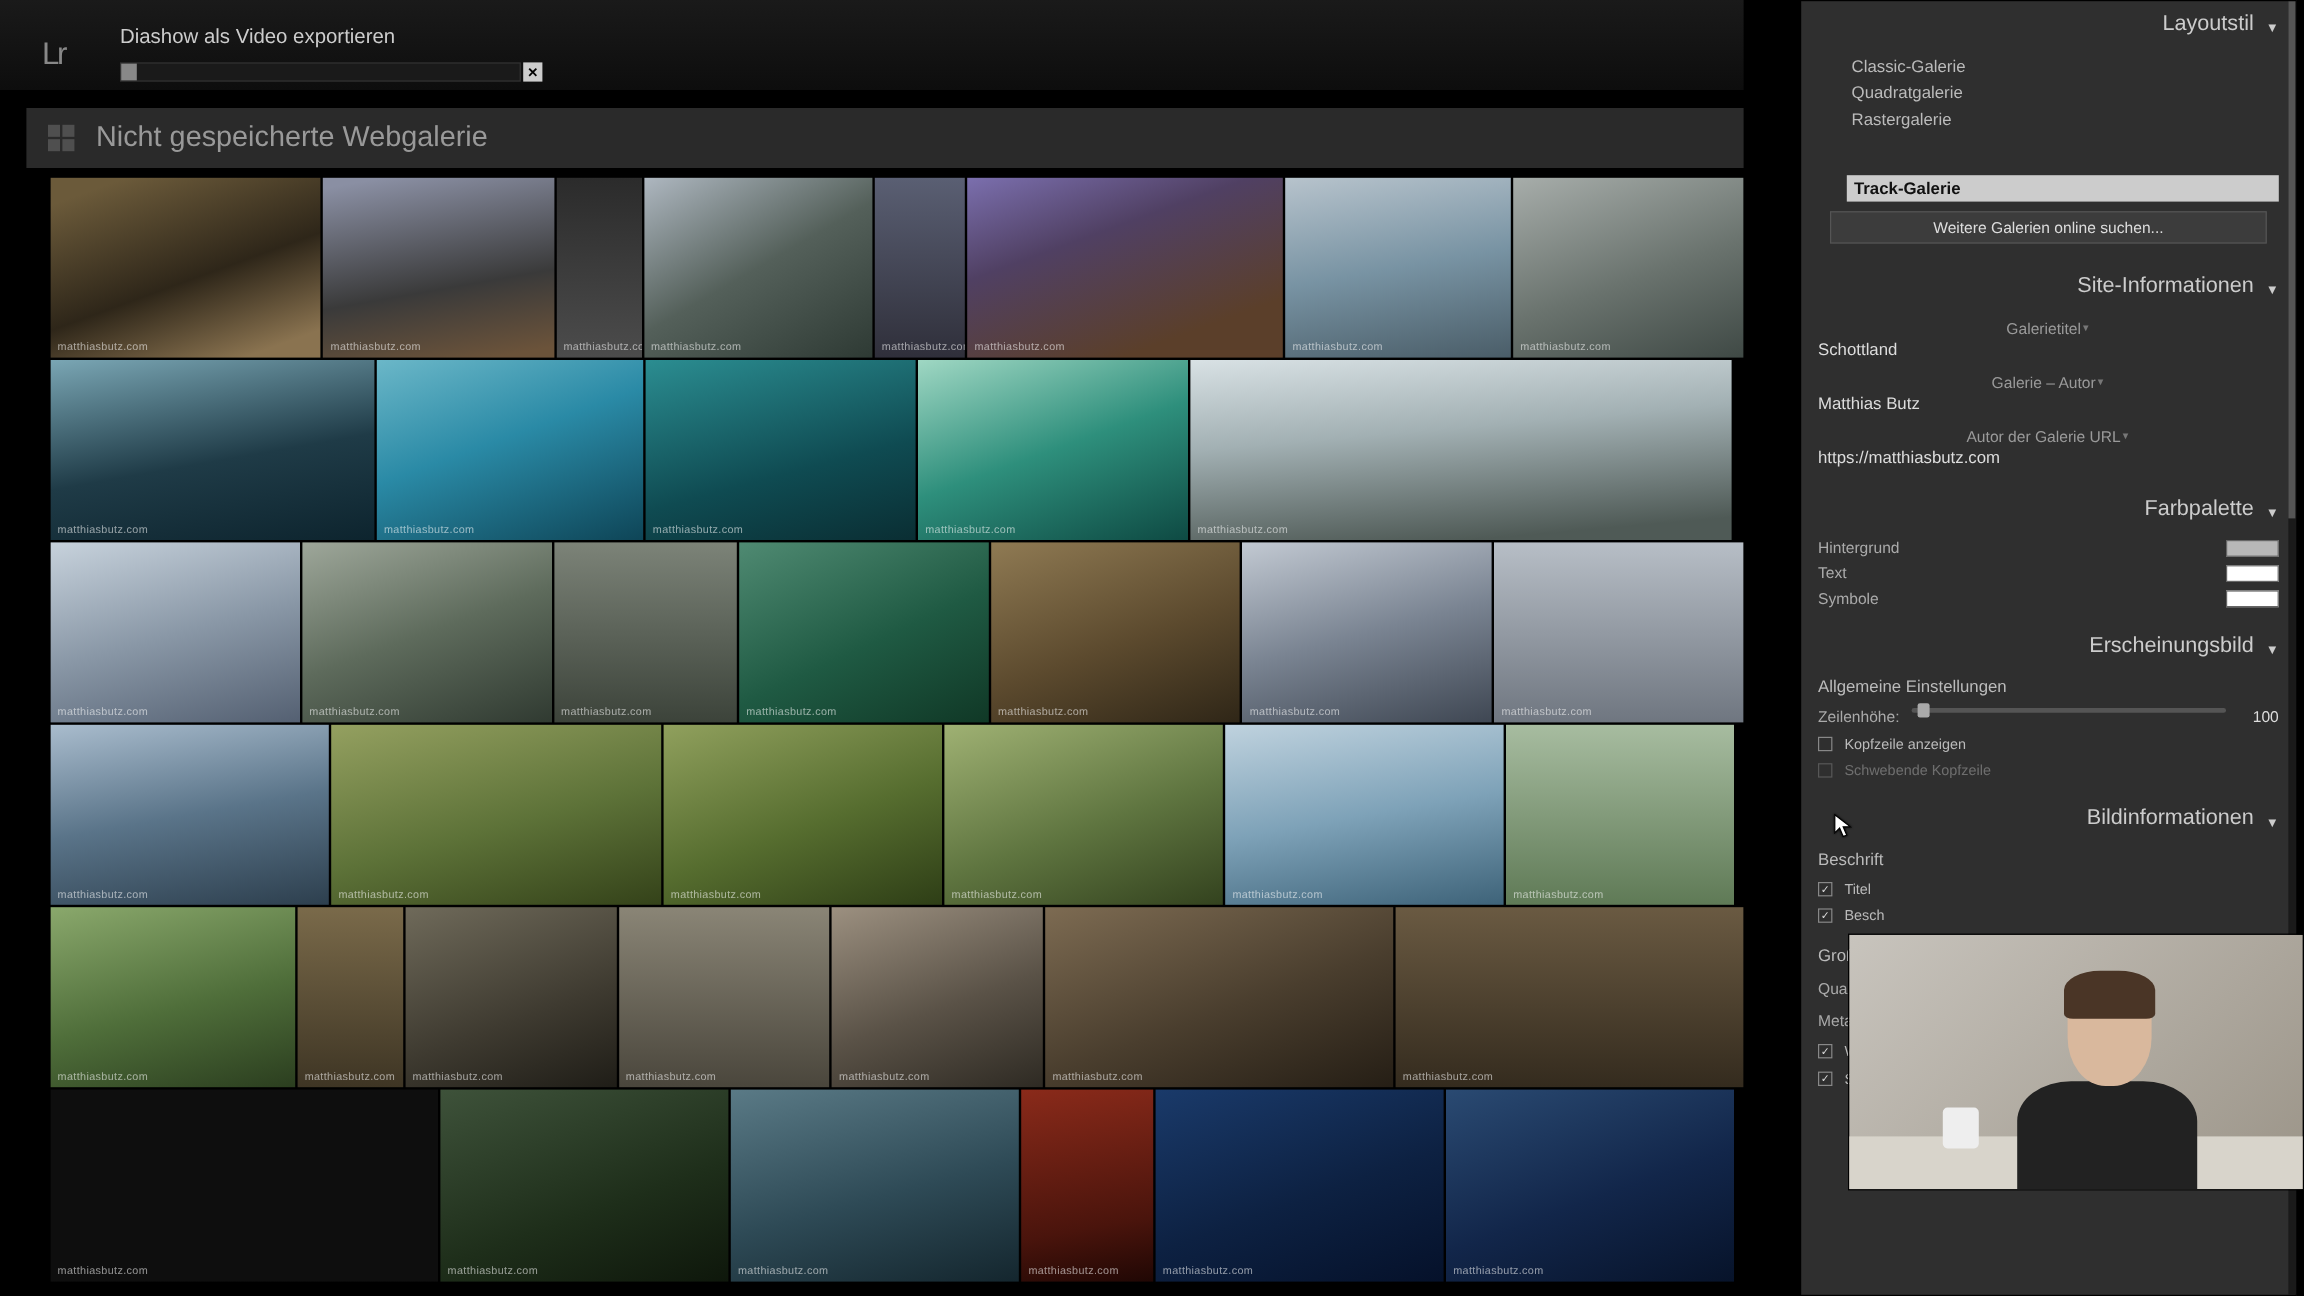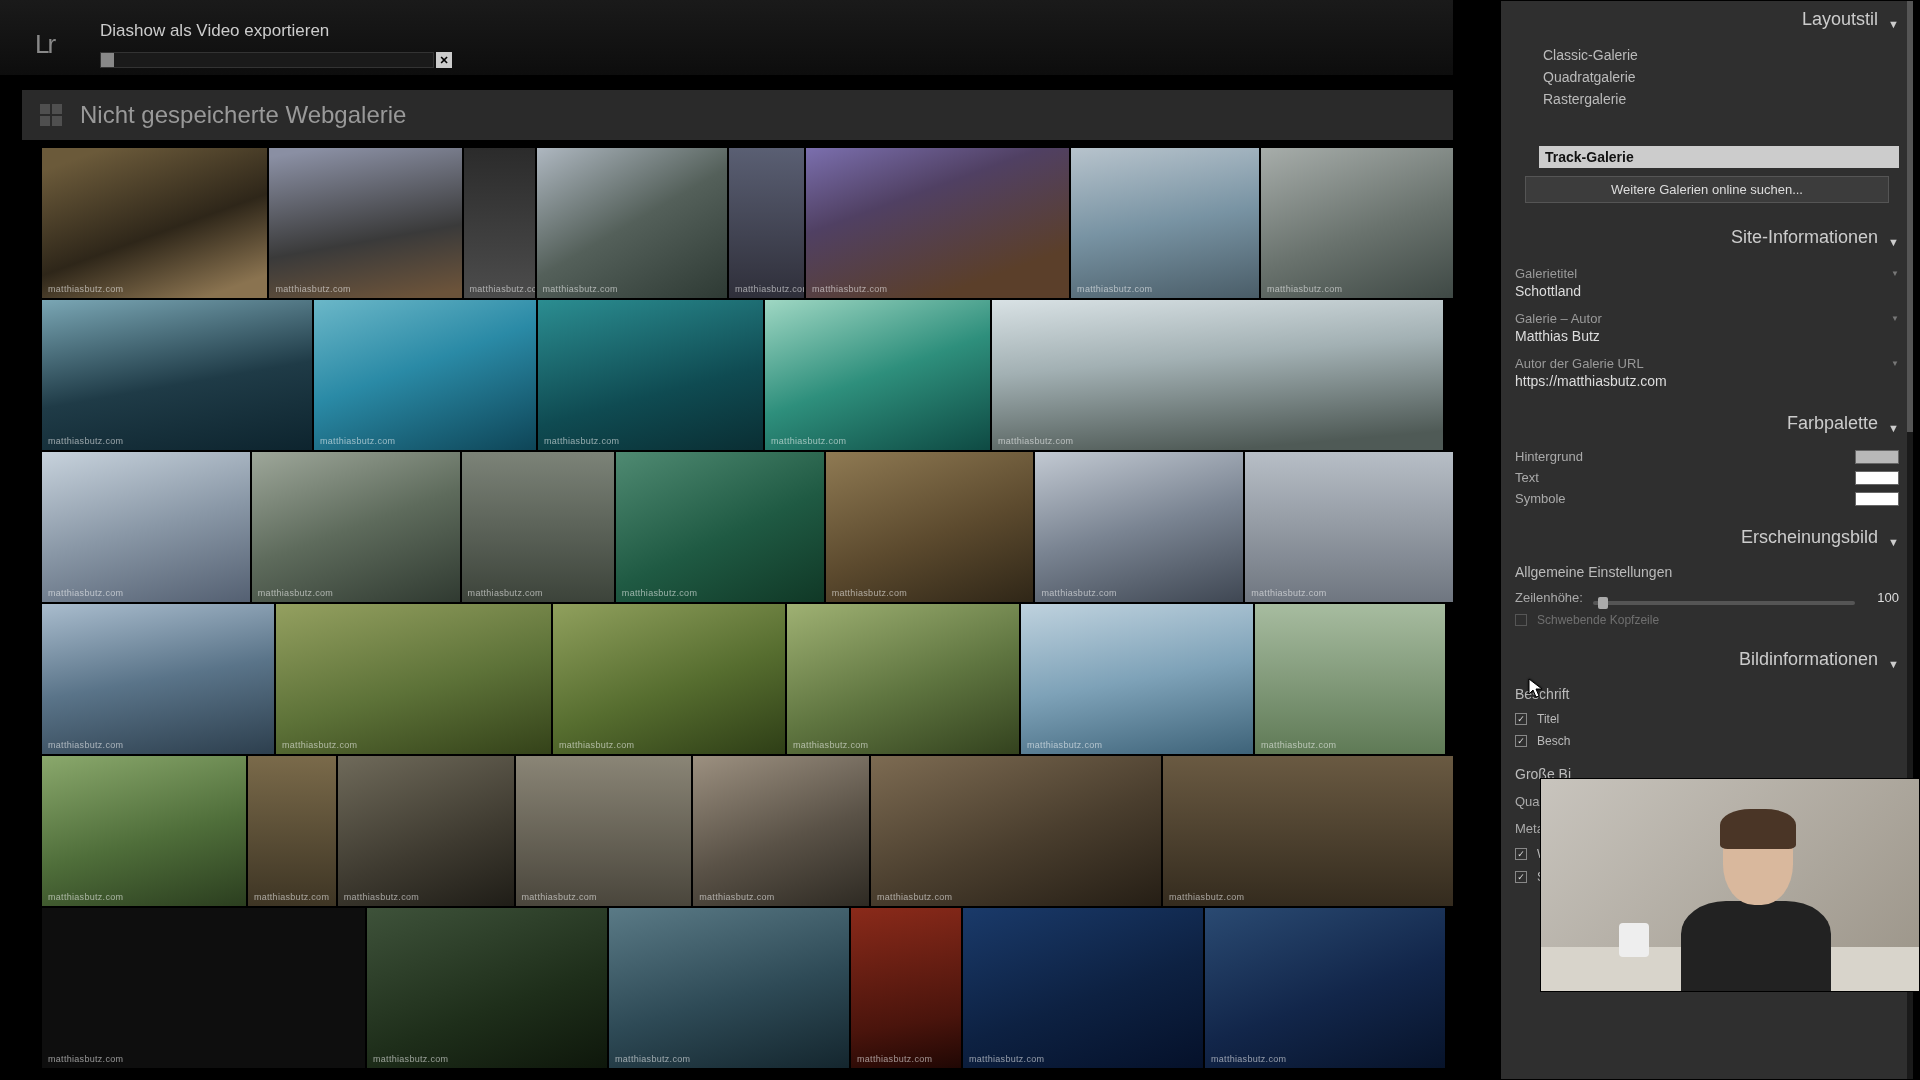--- a/index.html
+++ b/index.html
@@ -30,31 +30,31 @@
 .panel { position:absolute; right:6px; top:0; width:414px; bottom:0; background:#2f2f2f; color:#bbb; border:1px solid #000; overflow:hidden; }
 .panel::-webkit-scrollbar { width:0; }
 .section-head { display:flex; align-items:flex-end; justify-content:flex-end; padding:8px 14px; font-size:18px; color:#ccc; cursor:pointer; }
 .section-head .tri { margin-left:10px; font-size:11px; }
 .section-body { padding:4px 14px 10px 14px; }
 .layout-list { list-style:none; margin:2px 0 8px 24px; }
 .layout-list li { padding:3px 4px; color:#bbb; font-size:14px; cursor:pointer; }
 .layout-list li.sel { background:#ccc; color:#111; font-weight:bold; padding:3px 6px;margin-top:36px; }
 .more-btn { display:block; margin:4px 10px 6px 10px; background:#3c3c3c; border:1px solid #555; color:#ddd; text-align:center; padding:5px 0; font-size:13px; cursor:pointer; }
 
-.field-label { color:#9a9a9a; font-size:13px; margin-top:6px; display:flex; justify-content:space-between; align-items:center; }
+.field-label { color:#9a9a9a; font-size:13px; margin-top:6px; display:flex; justify-content:center; align-items:center; }
 .field-label .tri-s { font-size:8px; color:#777; }
 .field-value { color:#ddd; font-size:14px; padding:2px 0 6px 0; }
 
 .color-row { display:flex; justify-content:space-between; align-items:center; padding:3px 0; }
 .color-row .name { color:#aaa; font-size:13px; }
 .swatch { width:44px; height:14px; border:1px solid #666; }
 
 .sub-head { color:#bbb; font-size:14px; padding:4px 0 6px 0; }
 
-.slider-row { display:flex; align-items:flex-end; justify-content:space-between; padding:4px 0; }
+.slider-row { display:flex; align-items:flex-start; justify-content:space-between; padding:4px 0; }
 .slider-row .lab { color:#aaa; font-size:13px; }
 .slider-track { flex:1; height:4px; background:#555; margin:0 10px; position:relative; border-radius:2px; }
 .slider-knob { position:absolute; top:-4px; width:10px; height:12px; background:#aaa; border-radius:2px; }
 .slider-val { color:#ddd; width:34px; text-align:right; font-size:13px; }
 
 .select-row { display:flex; justify-content:space-between; align-items:center; padding:6px 0; }
 .select-row .lab { color:#aaa; font-size:13px; }
 .select-row .val { color:#ddd; font-size:13px; }
 .select-row .car { color:#888; font-size:9px; margin-left:6px; }
 
@@ -301,20 +301,24 @@
   </div>
   <div class="section-body">
     <div class="sub-head">Allgemeine Einstellungen</div>
     <div class="slider-row">
       <span class="lab">Zeilenhöhe:</span>
       <div class="slider-track">
           <div class="slider-knob" style="left:2%"></div>
         </div>
       <span class="slider-val">100</span>
     </div>
+    <div class="check-row">
+      <div class="checkbox"></div>
+      <span>Kopfzeile anzeigen</span>
+    </div>
     <div class="check-row dis">
       <div class="checkbox"></div>
       <span>Schwebende Kopfzeile</span>
     </div>
   </div>
 
   <div class="section-head">
     <span>Bildinformationen</span>
     <span class="tri">▼</span>
   </div>

